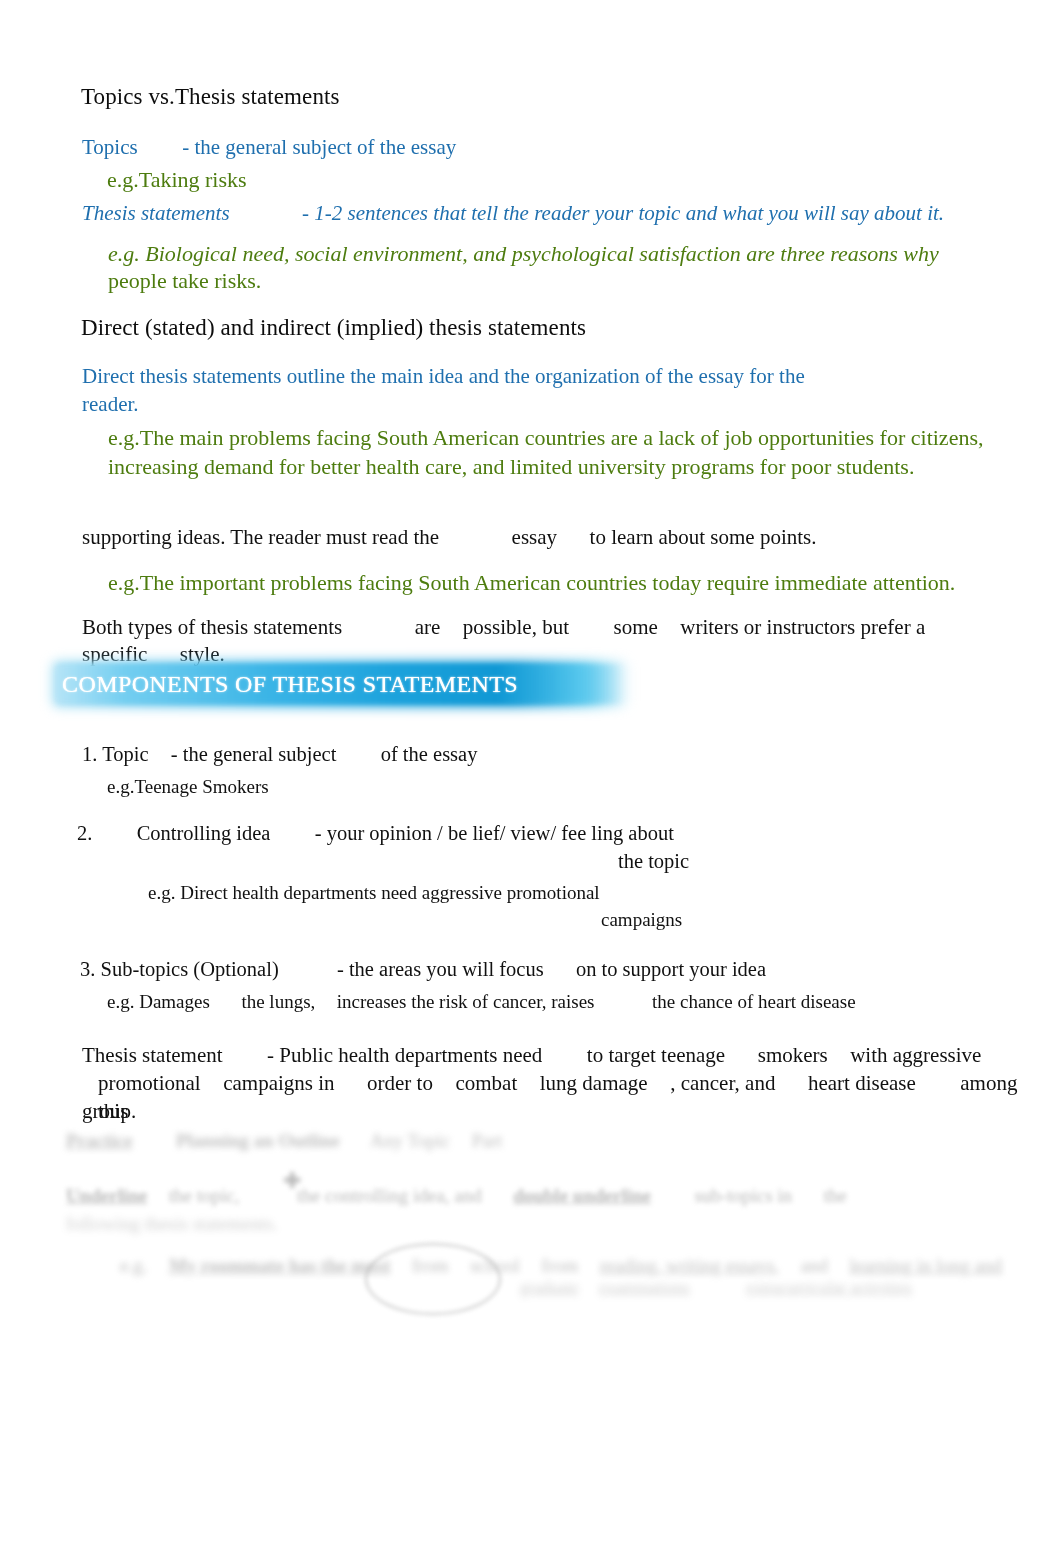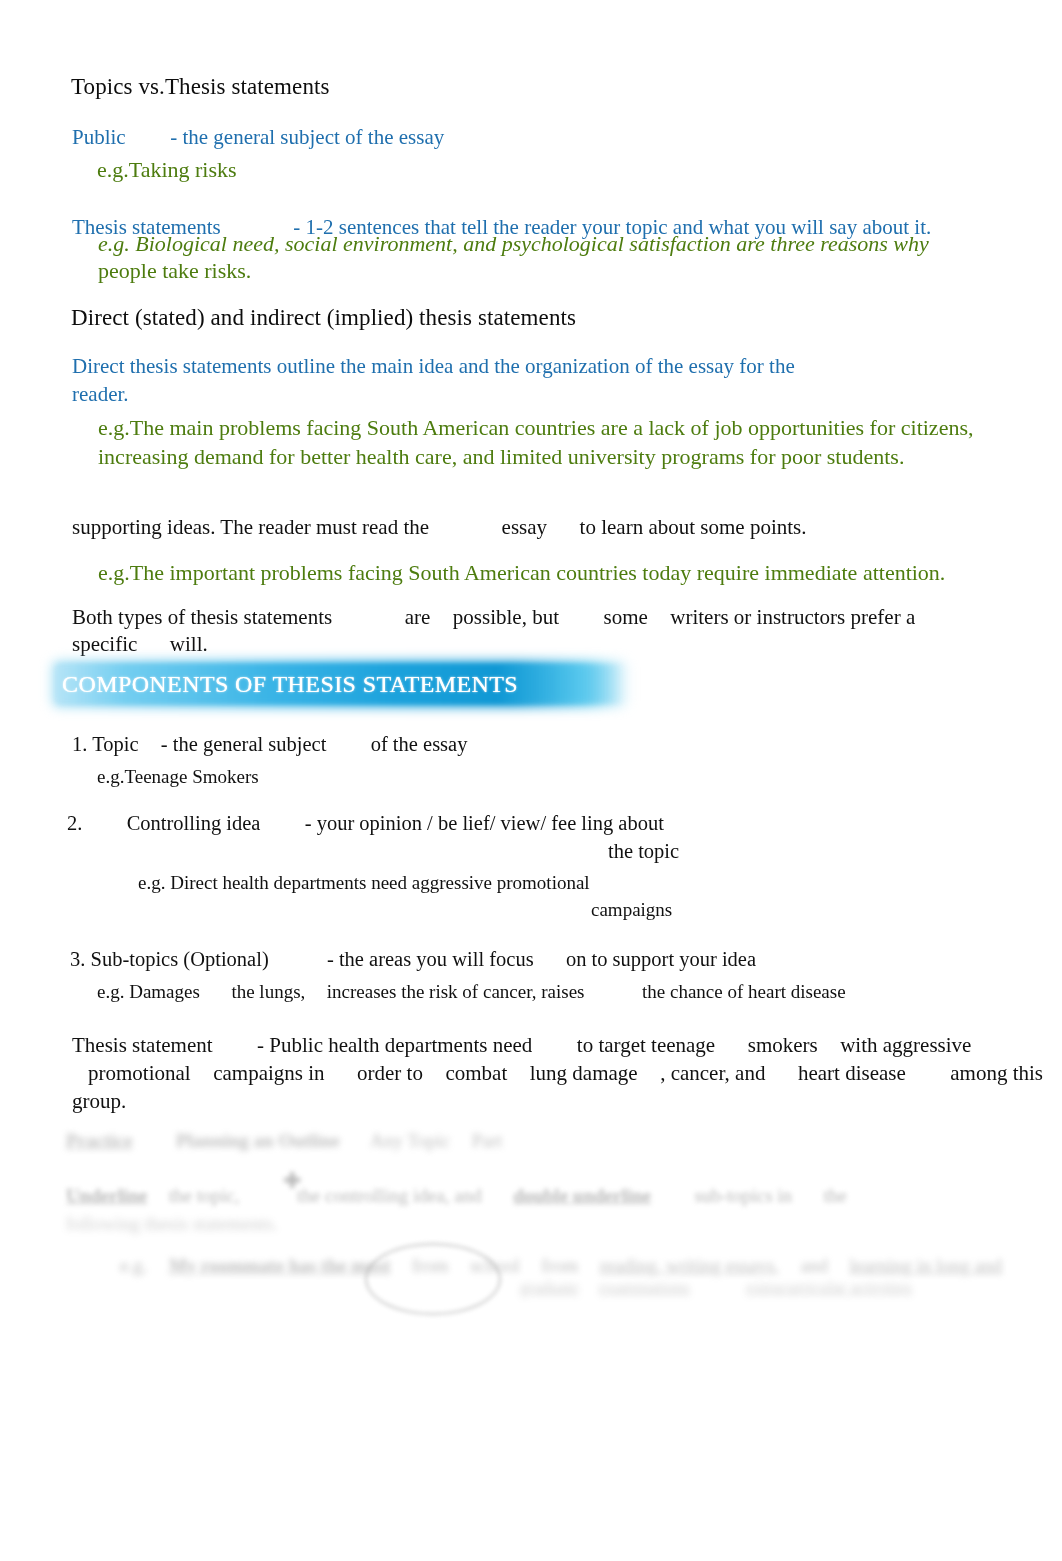--- a/index.html
+++ b/index.html
@@ -19,21 +19,21 @@
   .page {
     position: relative;
     width: 1062px;
     height: 1561px;
     padding: 0;
   }
 
   
   .blk {
     position: absolute;
-    margin: 8px;
+    margin: 18px;
   }
 
   .h-black {
     font-size: 23px;
     line-height: 30px;
     color: #0d0d0d;
     font-weight: normal;
     letter-spacing: 0.1px;
   }
 
@@ -161,28 +161,28 @@
   }
 </style>
 </head>
 <body>
 
 <div class="page">
 
   <div class="blk h-black" style="left:63px; top:64px;">Topics vs.Thesis statements</div>
 
   <div class="blk lead-blue" style="left:64px; top:114px;">
-    <span>Public</span>
+    <span>Topics</span>
     <span class="g4"></span>
     <span>- the general subject of the essay</span>
   </div>
 
   <div class="blk eg-blue" style="left:89px; top:148px;">e.g.Taking risks</div>
 
-  <div class="blk lead-blue" style="left:64px; top:204px;">
+  <div class="blk lead-blue" style="left:64px; top:180px;font-style:italic;">
     <span>Thesis statements</span>
     <span class="g6"></span>
     <span>- 1-2 sentences that tell the reader your topic and what you will say about it.</span>
   </div>
 
   <div class="blk eg-blue" style="left:90px; top:222px;font-style:italic;">e.g. Biological need, social environment, and psychological satisfaction are three reasons why</div>
   <div class="blk eg-blue" style="left:90px; top:249px;">people take risks.</div>
 
   <div class="blk h-black" style="left:63px; top:295px;">Direct (stated) and indirect (implied) thesis statements</div>
 
@@ -209,21 +209,21 @@
     <span class="g2"></span>
     <span>possible, but</span>
     <span class="g4"></span>
     <span>some</span>
     <span class="g2"></span>
     <span>writers or instructors prefer a</span>
   </div>
   <div class="blk body-black" style="left:64px; top:622px;">
     <span>specific</span>
     <span class="g3"></span>
-    <span>will.</span>
+    <span>style.</span>
   </div>
 
   <div class="banner-wrap">
     <div class="banner-glow"></div>
     <div class="banner-core"></div>
   </div>
   <div class="banner-text">COMPONENTS OF THESIS STATEMENTS</div>
 
   <div class="blk list-black" style="left:64px; top:722px;">
     <span>1.</span>

